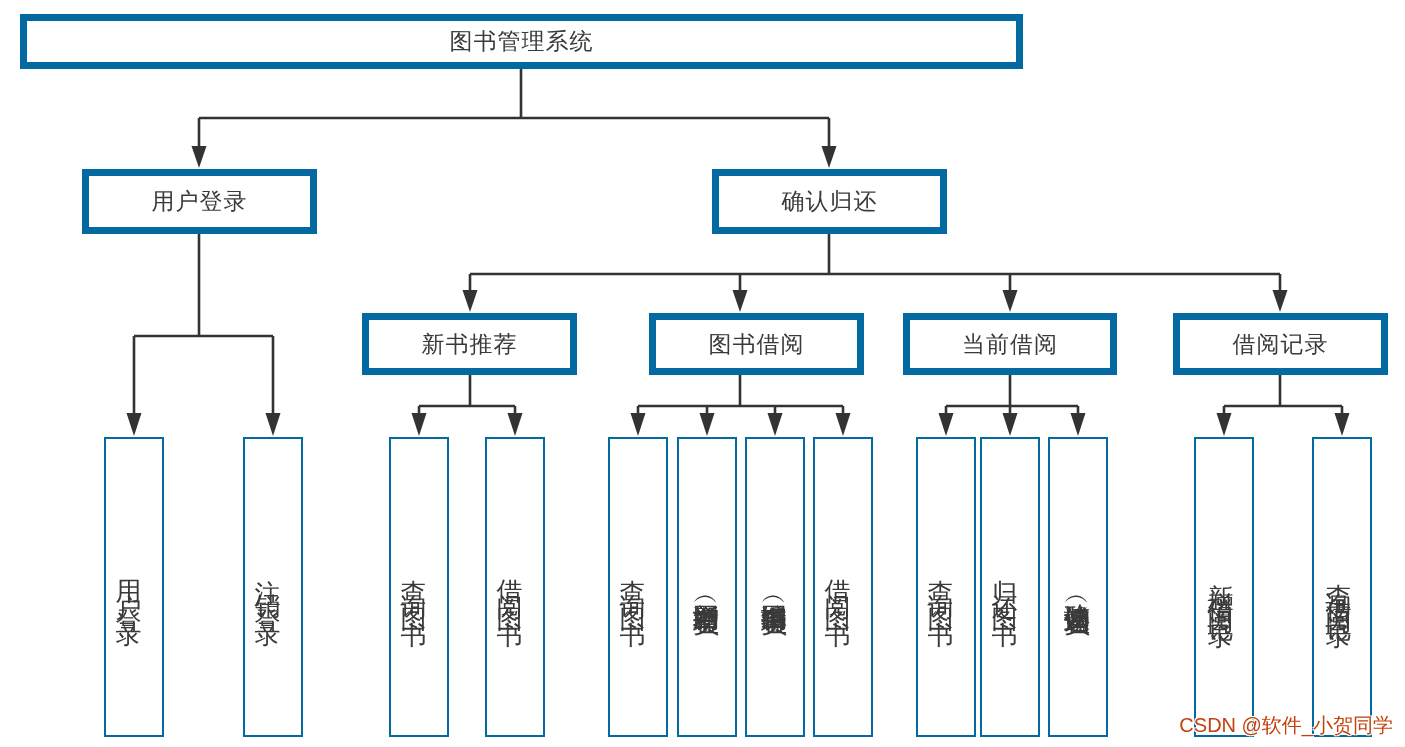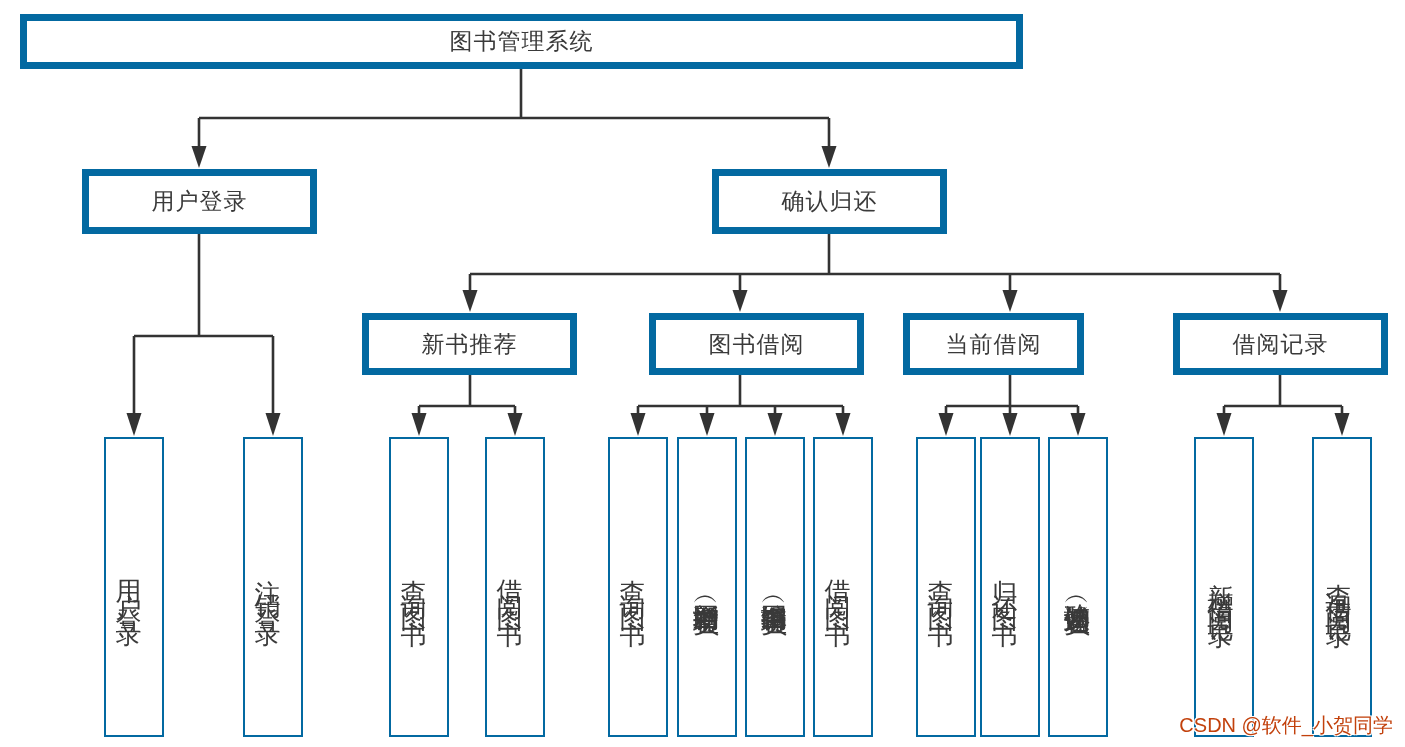--- a/index.html
+++ b/index.html
@@ -53,21 +53,21 @@
   .sp-sm { letter-spacing: 1px; padding-block-start: 1px; }
 
   
   #n-root { left: 20px; top: 14px; width: 1003px; height: 55px; }
   
   #n-l2-0 { left: 82px;  top: 169px; width: 235px; height: 65px; }
   #n-l2-1 { left: 712px; top: 169px; width: 235px; height: 65px; }
   
   #n-l3-0 { left: 362px;  top: 313px; width: 215px; height: 62px; }
   #n-l3-1 { left: 633px;  top: 313px; width: 215px; height: 62px; margin-left: 16px; }
-  #n-l3-2 { left: 903px;  top: 313px; width: 181px; height: 62px; }
+  #n-l3-2 { left: 903px;  top: 313px; width: 214px; height: 62px; }
   #n-l3-3 { left: 1173px; top: 313px; width: 215px; height: 62px; }
   
   #n-a0 { left: 104px; }
   #n-a1 { left: 243px; }
   #n-b0 { left: 389px; }
   #n-b1 { left: 485px; }
   #n-c0 { left: 608px; }
   #n-c1 { left: 677px; }
   #n-c2 { left: 745px; }
   #n-c3 { left: 813px; }

